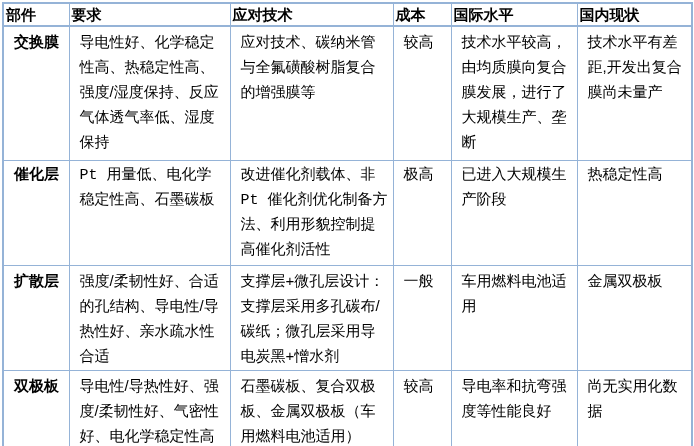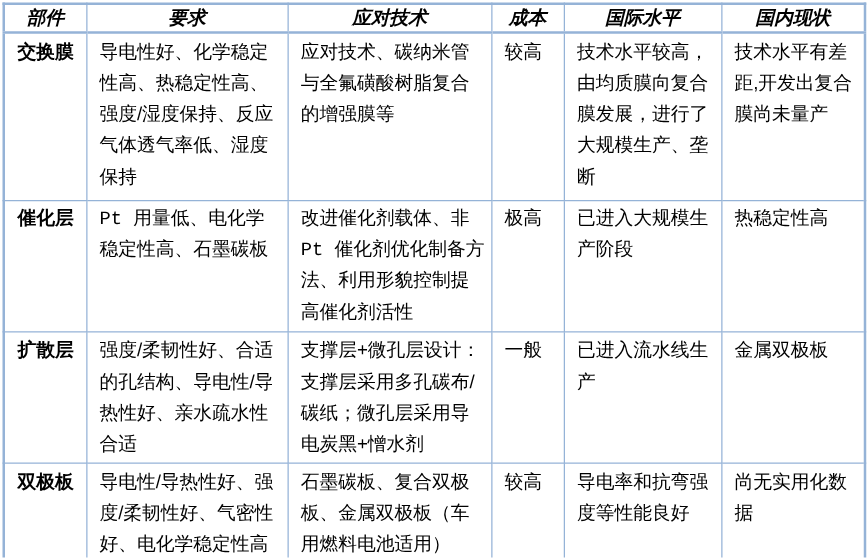--- a/index.html
+++ b/index.html
@@ -23,27 +23,26 @@
     vertical-align: top;
     text-align: left;
     font-size: 15px;
     line-height: 25px;
     padding: 2px 5px 2px 10px;
     overflow: hidden;
     word-break: break-all;
   }
   .comp-table thead th {
     font-weight: bold;
-    text-align: center;
+    text-align: left;
     vertical-align: middle;
     height: 23px;
     line-height: 19px;
     padding: 1px 2px;
     border-bottom-width: 2px;
-    font-style: italic;
   }
   .comp-table tbody th.row-head {
     font-weight: bold;
     text-align: left;
   }
   .comp-table tbody tr:nth-child(1) { height: 134px; }
   .comp-table tbody tr:nth-child(2) { height: 102px; font-family: Liberation Mono, monospace; }
   .comp-table tbody tr:nth-child(3) { height: 103px; }
   .comp-table tbody tr:nth-child(4) { height: 79px; }
 </style>
@@ -84,21 +83,21 @@
       <td>改进催化剂载体、非 Pt 催化剂优化制备方法、利用形貌控制提高催化剂活性</td>
       <td>极高</td>
       <td>已进入大规模生产阶段</td>
       <td>热稳定性高</td>
     </tr>
     <tr>
       <th class="row-head">扩散层</th>
       <td>强度/柔韧性好、合适的孔结构、导电性/导热性好、亲水疏水性合适</td>
       <td>支撑层+微孔层设计：支撑层采用多孔碳布/碳纸；微孔层采用导电炭黑+憎水剂</td>
       <td>一般</td>
-      <td>已进入流水线生产</td>
+      <td>车用燃料电池适用</td>
       <td>金属双极板</td>
     </tr>
     <tr>
       <th class="row-head">双极板</th>
       <td>导电性/导热性好、强度/柔韧性好、气密性好、电化学稳定性高</td>
       <td>石墨碳板、复合双极板、金属双极板（车用燃料电池适用）</td>
       <td>较高</td>
       <td>导电率和抗弯强度等性能良好</td>
       <td>尚无实用化数据</td>
     </tr>

